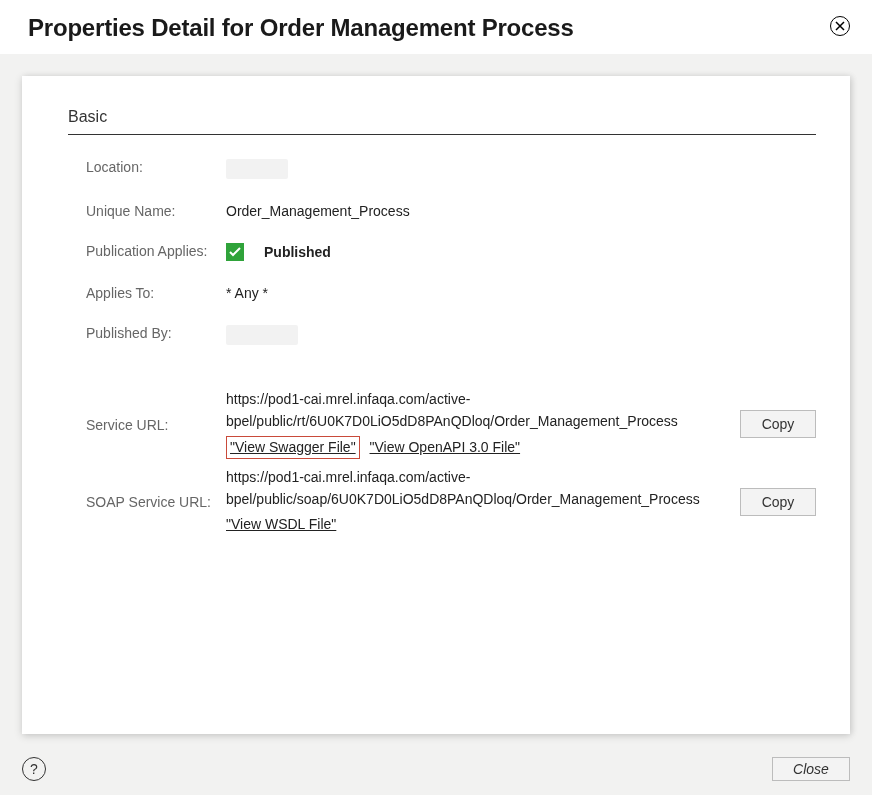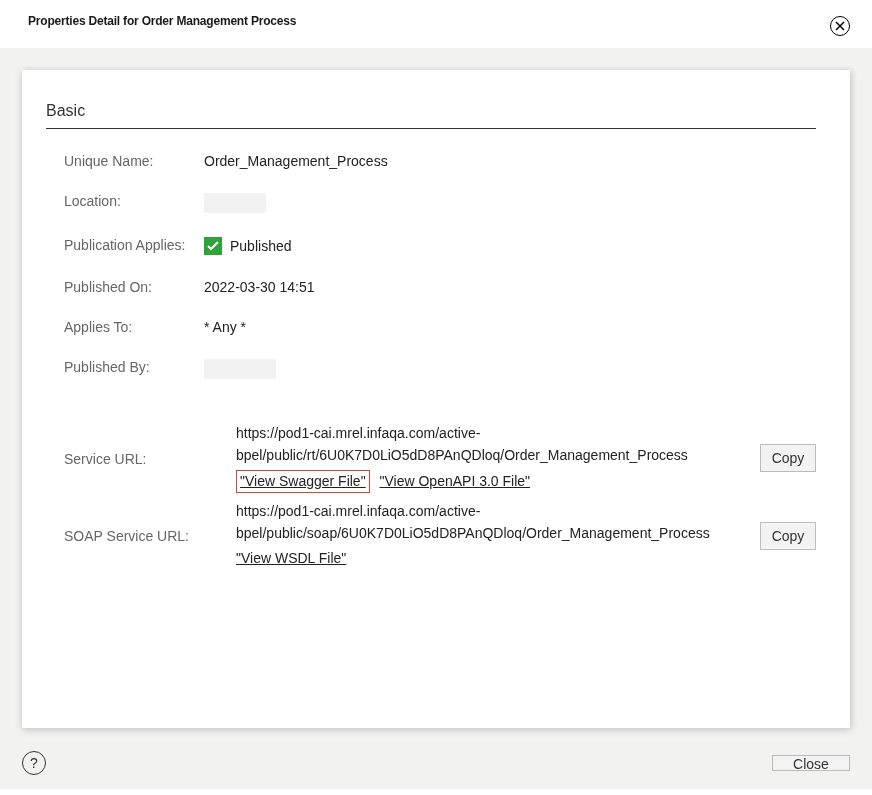--- a/index.html
+++ b/index.html
@@ -19,21 +19,21 @@
       width: 100%;
       height: 100%;
     }
     .dialog-header {
       display: flex;
       justify-content: space-between;
       align-items: flex-start;
       padding: 14px 22px 12px 28px;
     }
     .dialog-title {
-      font-size: 12px;
+      font-size: 24px;
       font-weight: 600;
       color: #1a1a1a;
       letter-spacing: -0.2px;
     }
     .close-icon {
       width: 20px;
       height: 20px;
       border: 1.5px solid #000;
       border-radius: 50%;
       display: flex;
@@ -48,21 +48,21 @@
     }
     .dialog-body-wrap {
       background: #f2f2f1;
       padding: 22px 22px 0 22px;
       height: calc(100% - 54px);
       position: relative;
     }
     .dialog-card {
       background: #fff;
       box-shadow: 0 2px 8px rgba(0,0,0,0.15), 2px 0 6px rgba(0,0,0,0.08);
-      padding: 32px 34px 24px 24px;
+      padding: 32px 34px 24px 46px;
       height: 658px;
       overflow: hidden;
     }
     .section-title {
       font-size: 16px;
       color: #333;
       font-weight: 400;
       padding-bottom: 8px;
       border-bottom: 1px solid #333;
       margin-bottom: 24px;
@@ -85,21 +85,22 @@
     }
     .redacted-box {
       width: 62px;
       height: 20px;
       background: #f2f2f2;
       border-radius: 2px;
     }
     .status-check {
       display: inline-flex;
       align-items: center;
-      gap: 8px;
+      gap: 20px;
+      font-weight: bold;
     }
     .check-icon {
       width: 18px;
       height: 18px;
       background: #2fa33a;
       display: flex;
       align-items: center;
       justify-content: center;
     }
     .check-icon svg {
@@ -122,24 +123,23 @@
       color: #666;
       padding-top: 1px;
     }
     .endpoint-content {
       flex: 1;
       font-size: 14px;
       color: #222;
       padding-right: 12px;
       word-break: break-word;
       line-height: 1.55;
-      margin-left: 32px;
     }
     .copy-btn {
-      width: 56px;
+      width: 76px;
       height: 28px;
       background: #f3f3f3;
       border: 1px solid #bcbcbc;
       font-size: 14px;
       color: #333;
       cursor: pointer;
       flex-shrink: 0;
       margin-left: 8px;
     }
     .view-link {
@@ -172,26 +172,27 @@
       border-radius: 50%;
       display: flex;
       align-items: center;
       justify-content: center;
       cursor: pointer;
       font-size: 14px;
       color: #333;
     }
     .close-btn {
       width: 78px;
-      height: 16px;
+      height: 24px;
       background: #f3f3f3;
       border: 1px solid #bcbcbc;
       font-size: 14px;
       color: #333;
       cursor: pointer;
+      font-style: italic;
     }
   </style>
 </head>
 <body>
 
 <div class="dialog-outer">
   <div class="dialog-header">
     <div class="dialog-title">Properties Detail for Order Management Process</div>
     <div class="close-icon">
       <svg viewBox="0 0 10 10">
@@ -199,45 +200,41 @@
         </svg>
     </div>
   </div>
 
   <div class="dialog-body-wrap">
     <div class="dialog-card">
 
       <div class="section-title">Basic</div>
 
       <div class="field-row">
+        <div class="field-label">Location:</div>
+        <div class="redacted-box"></div>
+      </div>
+
+      <div class="field-row">
         <div class="field-label">Unique Name:</div>
         <div class="field-value">Order_Management_Process</div>
-      </div>
-
-      <div class="field-row">
-        <div class="field-label">Location:</div>
-        <div class="redacted-box"></div>
       </div>
 
       <div class="field-row">
         <div class="field-label">Publication Applies:</div>
         <div class="status-check">
           <div class="check-icon">
             <svg viewBox="0 0 12 10">
                 <path d="M1 5 L4 8 L11 1" stroke="#fff" stroke-width="2" fill="none"></path>
               </svg>
           </div>
           <span class="field-value">Published</span>
         </div>
       </div>
 
-      <div class="field-row">
-        <div class="field-label">Published On:</div>
-        <div class="field-value">2022-03-30 14:51</div>
-      </div>
 
       <div class="field-row">
         <div class="field-label">Applies To:</div>
         <div class="field-value">* Any *</div>
       </div>
 
       <div class="field-row">
         <div class="field-label">Published By:</div>
         <div class="redacted-box" style="width:72px;"></div>
       </div>

